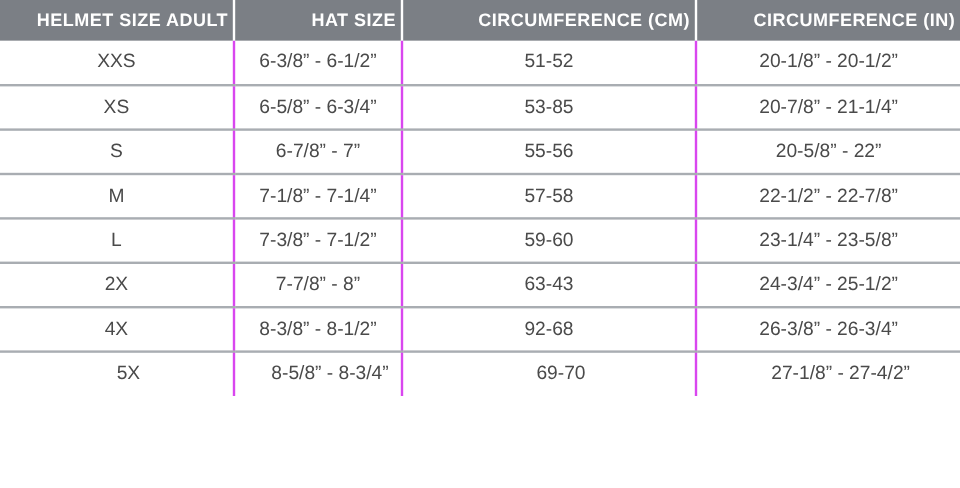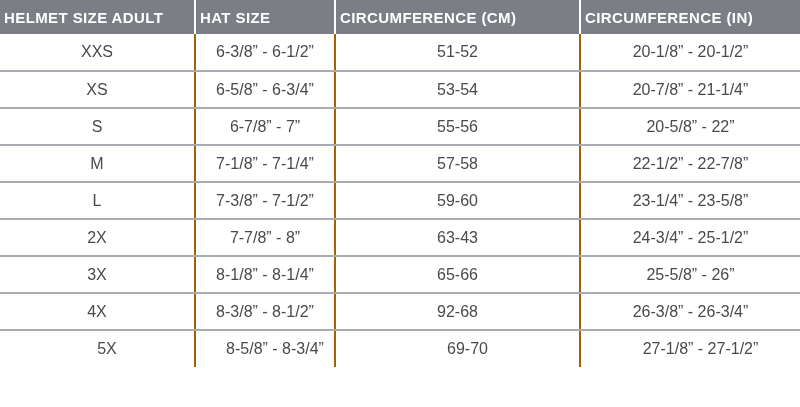--- a/index.html
+++ b/index.html
@@ -22,39 +22,39 @@
   .size-table col.c1 { width: 140px; }
   .size-table col.c2 { width: 245px; }
   .size-table col.c3 { width: 220px; }
 
   .size-table thead th {
     background: #7b7f85;
     color: #ffffff;
     font-size: 15px;
     font-weight: bold;
     letter-spacing: 0.4px;
-    text-align: left;
+    text-align: right;
     height: 34px;
     padding: 0 4px;
     border-right: 2px solid #ffffff;
     box-sizing: border-box;
     white-space: nowrap;
   }
   .size-table thead th:last-child {
     border-right: none;
   }
   .size-table tbody td {
     background: #ffffff;
     color: #4a4a4a;
     font-size: 16px;
     text-align: center;
     height: 37px;
     padding: 0 4px;
     border-bottom: 2px solid #a9adb2;
-    border-right: 2px solid #a16207;
+    border-right: 2px solid #d946ef;
     box-sizing: border-box;
     white-space: nowrap;
   }
   .size-table tbody td:last-child {
     border-right: none;
   }
   .size-table tbody tr:last-child td {
     border-bottom: none;
     padding-left: 24px;
   }
@@ -80,21 +80,21 @@
   <tbody>
     <tr>
       <td>XXS</td>
       <td>6-3/8” - 6-1/2”</td>
       <td>51-52</td>
       <td>20-1/8” - 20-1/2”</td>
     </tr>
     <tr>
       <td>XS</td>
       <td>6-5/8” - 6-3/4”</td>
-      <td>53-54</td>
+      <td>53-85</td>
       <td>20-7/8” - 21-1/4”</td>
     </tr>
     <tr>
       <td>S</td>
       <td>6-7/8” - 7”</td>
       <td>55-56</td>
       <td>20-5/8” - 22”</td>
     </tr>
     <tr>
       <td>M</td>
@@ -108,31 +108,25 @@
       <td>59-60</td>
       <td>23-1/4” - 23-5/8”</td>
     </tr>
     <tr>
       <td>2X</td>
       <td>7-7/8” - 8”</td>
       <td>63-43</td>
       <td>24-3/4” - 25-1/2”</td>
     </tr>
     <tr>
-      <td>3X</td>
-      <td>8-1/8” - 8-1/4”</td>
-      <td>65-66</td>
-      <td>25-5/8” - 26”</td>
-    </tr>
-    <tr>
       <td>4X</td>
       <td>8-3/8” - 8-1/2”</td>
       <td>92-68</td>
       <td>26-3/8” - 26-3/4”</td>
     </tr>
     <tr>
       <td>5X</td>
       <td>8-5/8” - 8-3/4”</td>
       <td>69-70</td>
-      <td>27-1/8” - 27-1/2”</td>
+      <td>27-1/8” - 27-4/2”</td>
     </tr>
   </tbody>
 </table>
 
 </body></html>

